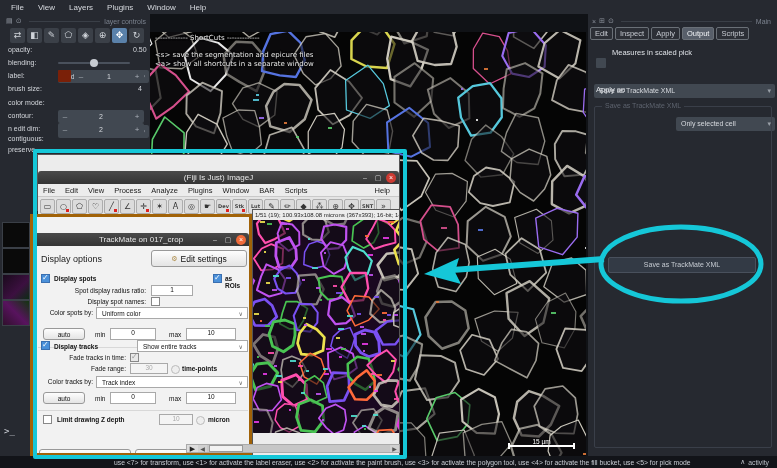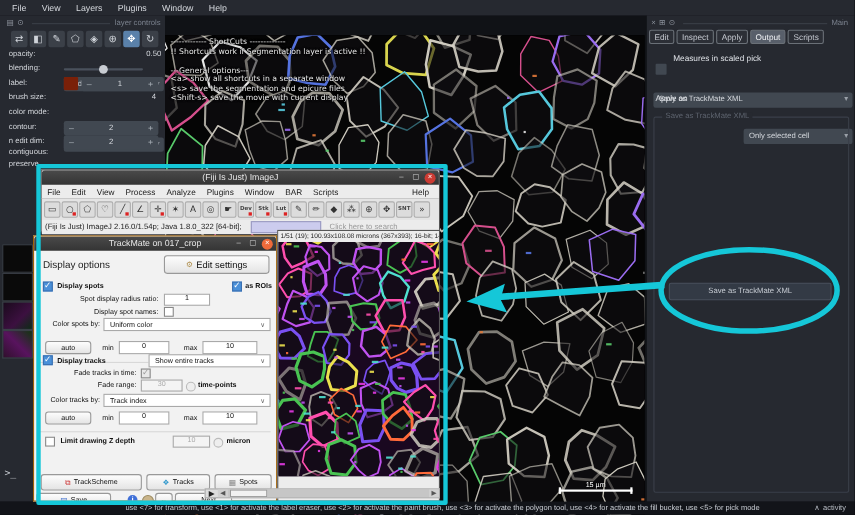--- a/index.html
+++ b/index.html
@@ -31,21 +31,21 @@
   
   .canvas{left:150px;top:32px;width:436px;height:441px;background:#000;overflow:hidden;}
   .overlay-lines{left:5px;top:2px;color:#e9e9e9;font-size:7px;line-height:8.5px;text-shadow:0 0 2px #000,0 0 2px #000;font-family:"DejaVu Sans",sans-serif;}
   .overlay-lines div{min-height:8.5px;white-space:pre;}
   .scalebar{color:#fff;font-size:6.5px;text-align:center;text-shadow:0 0 2px #000;}
   .scaleline{height:2px;background:#fff;position:relative;}
   .scaleline::before,.scaleline::after{content:"";position:absolute;top:-2px;width:2px;height:6px;background:#fff;}
   .scaleline::before{left:0;} .scaleline::after{right:0;}
   .dims-label{color:#9aa0a8;font-size:7px;display:flex;align-items:center;gap:4px;}
   
-  .win-title{height:13px;background:linear-gradient(#4a4a4a,#343434);color:#e6e6e6;font-size:8px;line-height:13px;text-align:center;position:relative;border-radius:3px 3px 0 0;}
+  .win-title{height:13px;background:linear-gradient(#4a4a4a,#343434);color:#e6e6e6;font-size:8px;line-height:13px;text-align:center;position:relative;border-radius:3px 3px 0 0;margin-top:16px;}
   .win-btns{position:absolute;right:3px;top:1px;display:flex;gap:3px;align-items:center;height:11px;}
   .wb{width:10px;height:10px;color:#cfcfcf;font-size:7px;line-height:10px;text-align:center;}
   .wb.close{border-radius:50%;background:#cc3b33;color:#fff;}
   .wb.close.orange{background:#ef6a3a;}
   .wb.min::before{content:"–";} .wb.max::before{content:"▢";} .wb.close::before{content:"×";}
   .ij-menubar{height:12px;background:#ececec;display:flex;align-items:center;border-bottom:1px solid #c9c9c9;}
   .ij-menubar span{font-size:7.5px;color:#1a1a1a;padding:0 5px;}
   .ij-menubar span:last-child{margin-left:auto;margin-right:4px;}
   .ij-toolbar{height:19px;background:#e4e4e4;display:flex;align-items:center;gap:1px;padding-left:2px;}
   .ij-tool{width:15px;height:15px;background:#dcdcdc;border:1px solid #adadad;border-radius:2px;box-sizing:border-box;font-size:8px;line-height:13px;text-align:center;color:#333;position:relative;font-family:"DejaVu Sans",sans-serif;}
@@ -362,26 +362,23 @@
       <rect x="326" y="87" width="2" height="2" fill="#e8e8e8" opacity="0.9"></rect>
       <rect x="147" y="142" width="4" height="2" fill="#e07838" opacity="0.9"></rect>
       <rect x="106" y="62" width="3" height="2" fill="#56c8dc" opacity="0.9"></rect>
       <rect x="196" y="262" width="3" height="2" fill="#56c8dc" opacity="0.9"></rect>
       <rect x="138" y="269" width="2" height="2" fill="#d54f8c" opacity="0.9"></rect>
       <rect x="178" y="95" width="4" height="2" fill="#58c96a" opacity="0.9"></rect>
       <rect x="154" y="205" width="4" height="2" fill="#56c8dc" opacity="0.9"></rect>
     </svg>
   <div class="abs overlay-lines">
       <div>------------- ShortCuts -------------</div>
-      <div>!! Shortcuts work if Segmentation layer is active !!</div>
       <div></div>
-      <div>---General options---</div>
+      <div>&lt;s&gt; save the segmentation and epicure files</div>
       <div>&lt;a&gt; show all shortcuts in a separate window</div>
-      <div>&lt;s&gt; save the segmentation and epicure files</div>
-      <div>&lt;Shift-s&gt; save the movie with current display</div>
     </div>
   <div class="abs" style="left:358px;top:406px;width:67px;">
     <div class="scalebar">15 µm</div>
     <div class="scaleline"></div>
   </div>
   <div class="abs dims-label" style="left:380px;top:426px;">
     <span style="color:#6f7681;">▣</span>
     <span>0 | 50</span>
   </div>
 </div>
@@ -431,21 +428,21 @@
       <div class="ij-tool small">SNT</div>
       <div class="ij-tool">»</div>
     </div>
   <div class="ij-status">
     <span style="padding-left:3px;">(Fiji Is Just) ImageJ 2.16.0/1.54p; Java 1.8.0_322 [64-bit];</span>
     <span style="margin-left:8px;width:62px;height:9px;background:#ccccee;border:1px solid #9a9ac0;display:inline-block;"></span>
     <span style="margin-left:8px;color:#9a9a9a;">Click here to search</span>
   </div>
 </div>
 
-<div class="abs" style="left:30px;top:214px;width:222px;height:242px;background:#f2f2f2;border:1px solid #a16207;box-sizing:border-box;z-index:11;overflow:hidden;">
+<div class="abs" style="left:30px;top:214px;width:222px;height:242px;background:#f2f2f2;border:3px solid #a16207;box-sizing:border-box;z-index:11;overflow:hidden;">
   <div class="win-title">
     <span>TrackMate on 017_crop</span>
     <span class="win-btns">
       <span class="wb min"></span>
       <span class="wb max"></span>
       <span class="wb close orange"></span>
     </span>
   </div>
   <div style="position:relative;width:100%;height:229px;">
     <div class="sw-label" style="left:8px;top:8px;font-size:9px;color:#222;">Display options</div>

